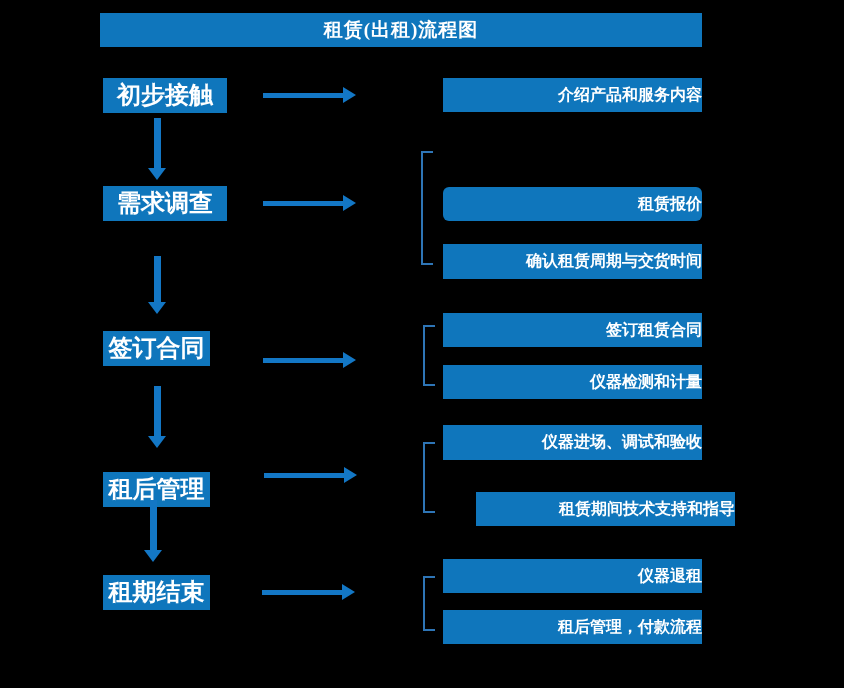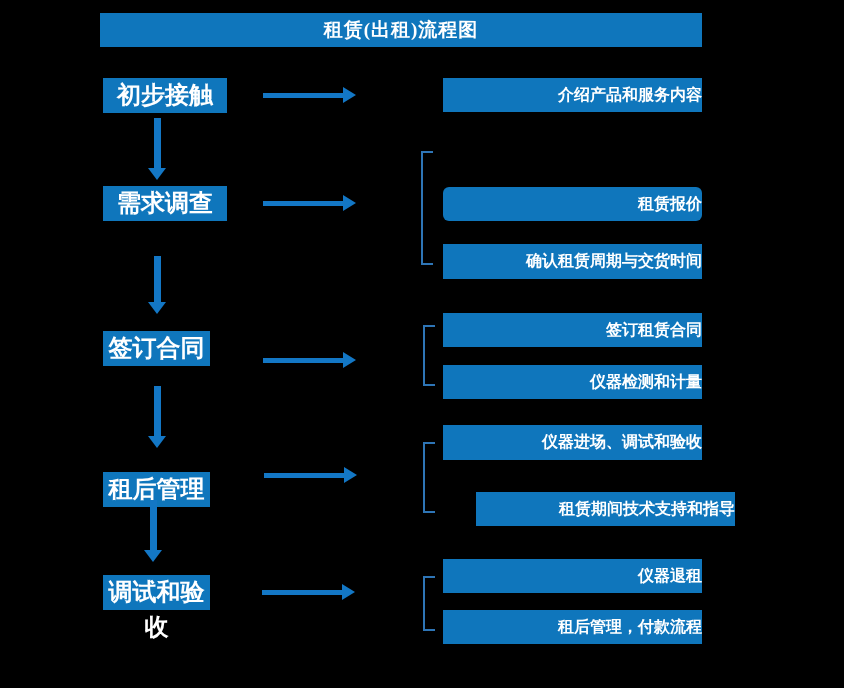--- a/index.html
+++ b/index.html
@@ -41,21 +41,21 @@
 <body>
 
 <div class="canvas">
 
   <div class="box title-bar" style="left:100px; top:13px; width:602px; height:34px;">租赁(出租)流程图</div>
 
   <div class="box step-box" style="left:103px; top:78px;  width:124px; height:35px;">初步接触</div>
   <div class="box step-box" style="left:103px; top:186px; width:124px; height:35px;">需求调查</div>
   <div class="box step-box" style="left:103px; top:331px; width:107px; height:35px;">签订合同</div>
   <div class="box step-box" style="left:103px; top:472px; width:107px; height:35px;">租后管理</div>
-  <div class="box step-box" style="left:103px; top:575px; width:107px; height:35px;">调试和验收</div>
+  <div class="box step-box" style="left:103px; top:575px; width:107px; height:35px;">租期结束</div>
 
   <div class="down-arrow" style="left:148px; top:118px; height:62px;">
     <div class="shaft-v"></div>
     <div class="head-v"></div>
   </div>
   <div class="down-arrow" style="left:148px; top:256px; height:58px;">
     <div class="shaft-v"></div>
     <div class="head-v"></div>
   </div>
   <div class="down-arrow" style="left:148px; top:386px; height:62px;">

